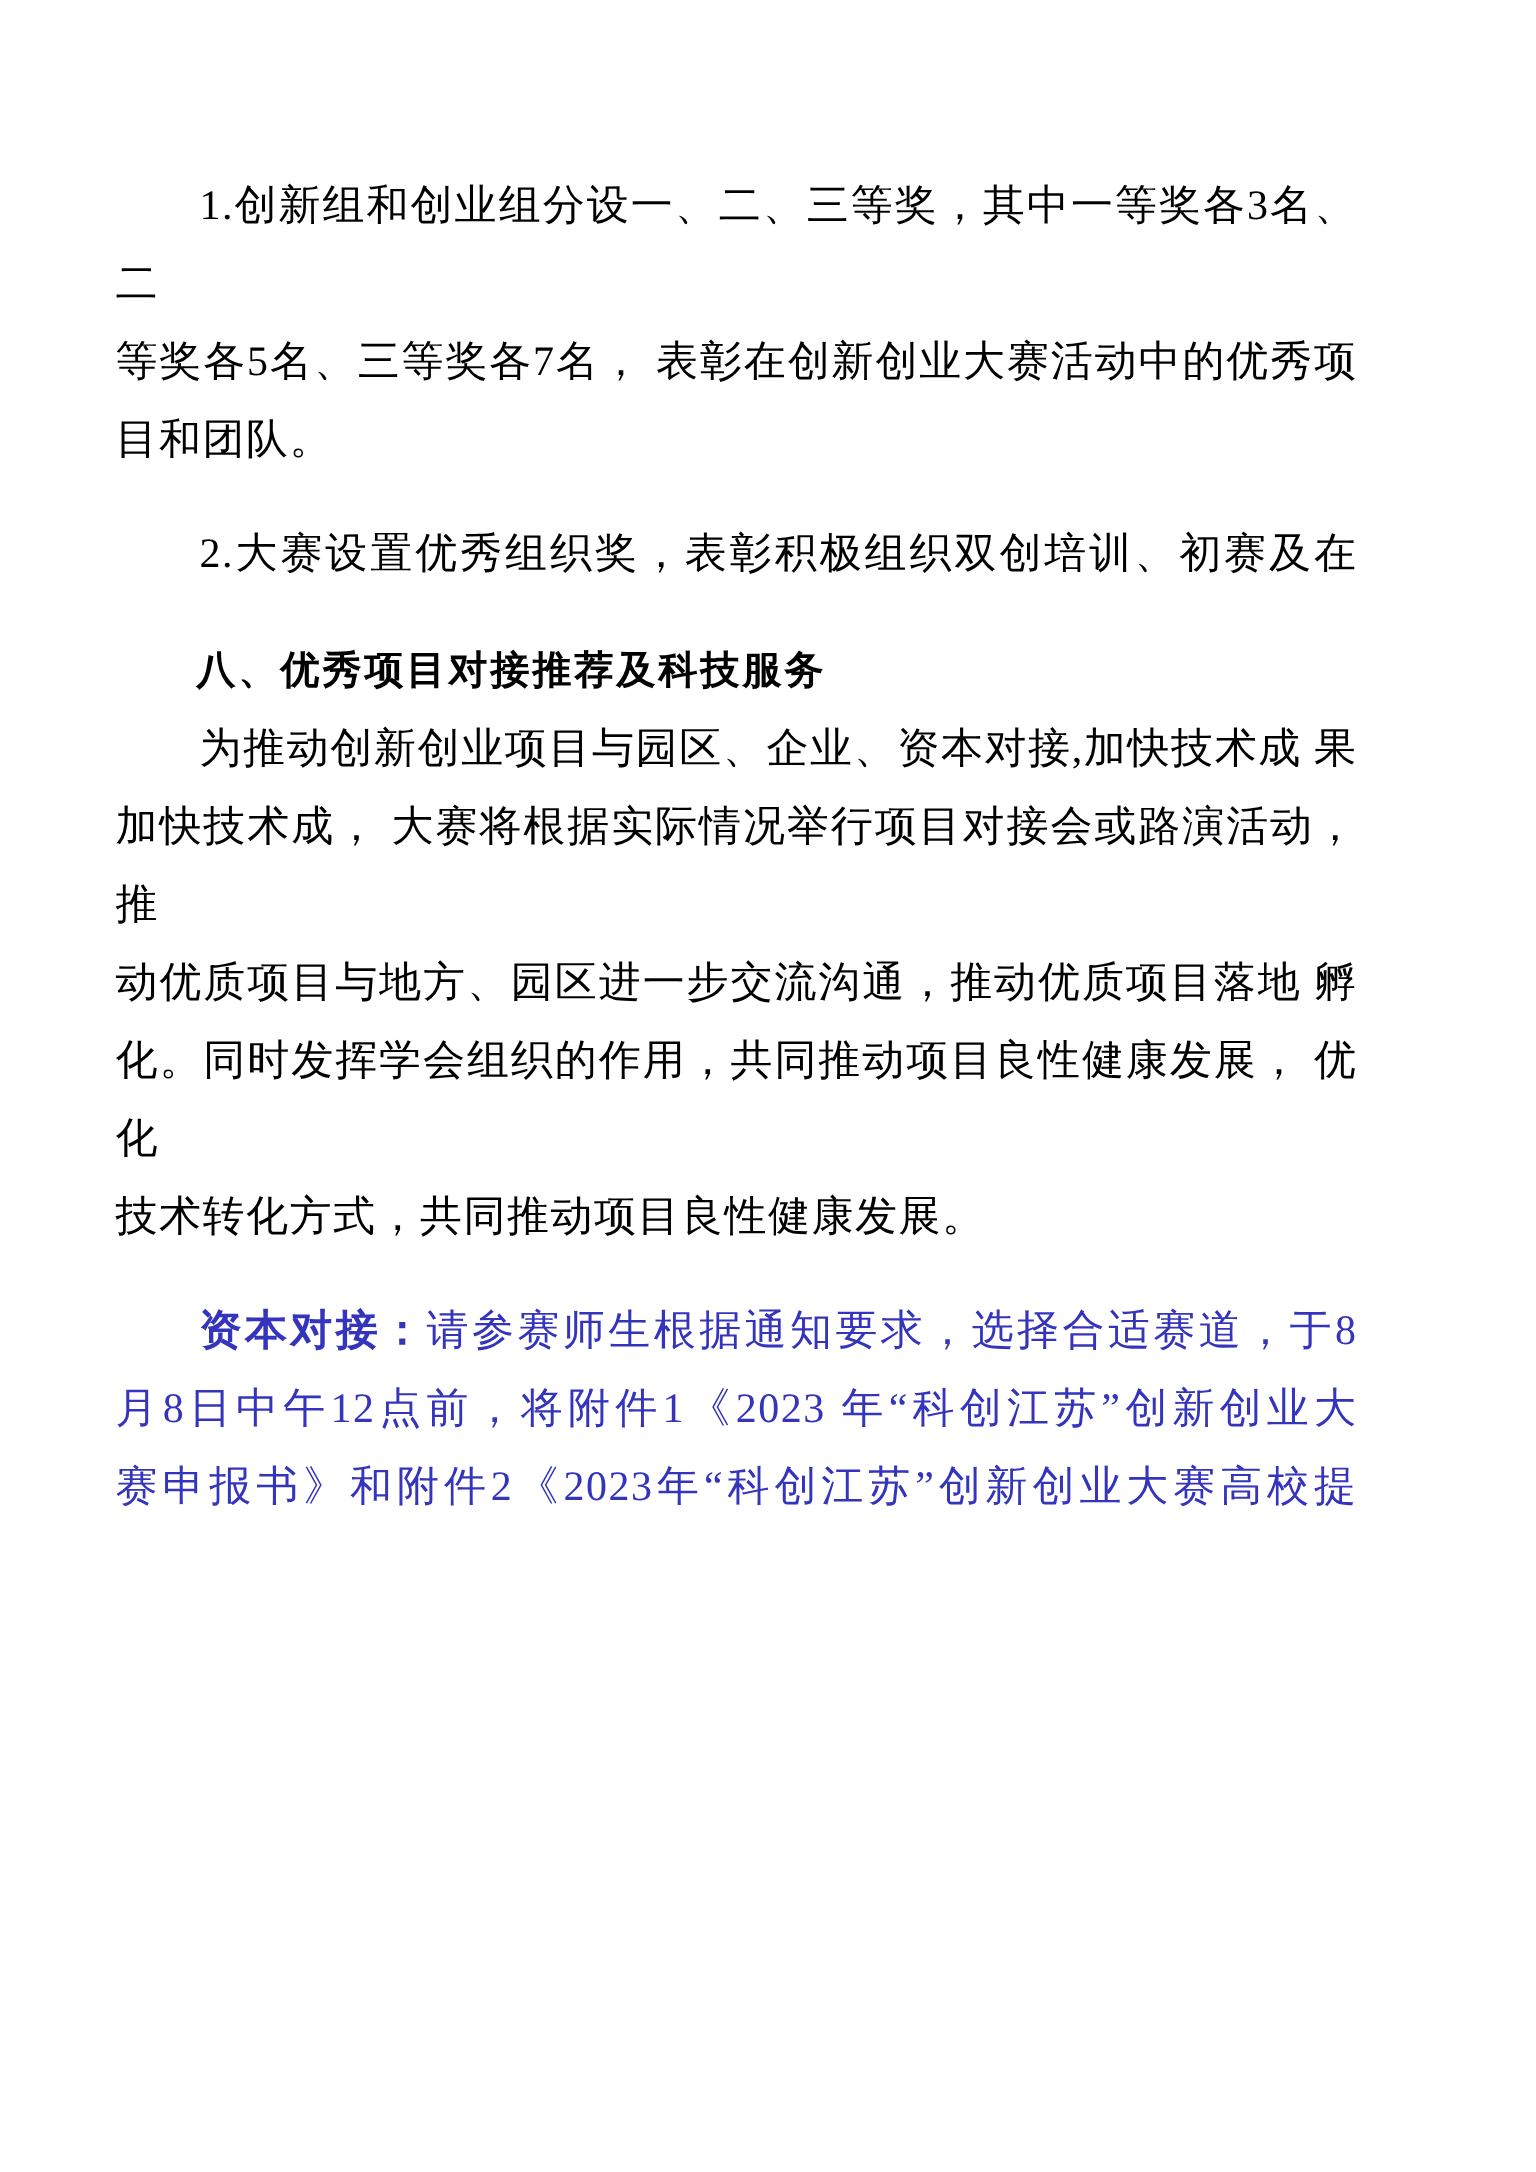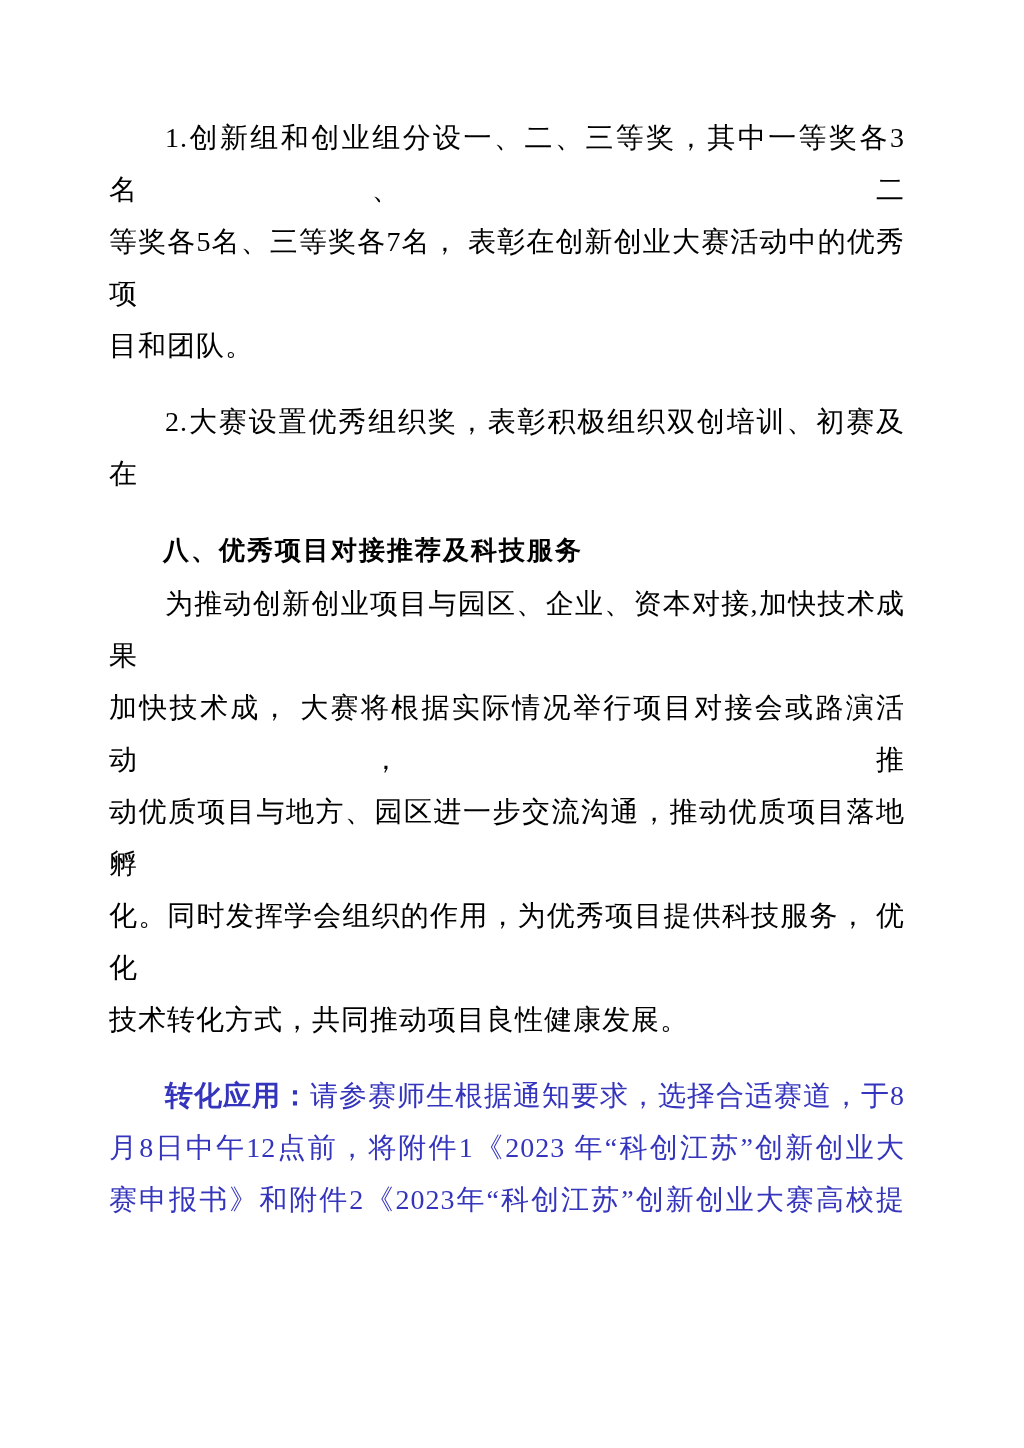--- a/index.html
+++ b/index.html
@@ -11,21 +11,21 @@
     width: 1024px;
     height: 1448px;
     font-family: "Liberation Serif", "DejaVu Serif", serif;
     color: #000000;
     overflow: hidden;
   }
   .doc {
     box-sizing: border-box;
     width: 1024px;
     height: 1448px;
-    padding: 112px 119px 0 109px;
+    padding: 112px 119px 0 77px;
   }
   .para { margin: 0 0 24px 0; }
   .line {
     font-size: 28px;
     line-height: 52px;
     white-space: pre-wrap;
     letter-spacing: 1px;
   }
   
   .j {
@@ -59,24 +59,24 @@
   <div class="para">
     <div class="line j indent">2.大赛设置优秀组织奖，表彰积极组织双创培训、初赛及在</div>
   </div>
 
   <div class="heading-line">八、优秀项目对接推荐及科技服务</div>
 
   <div class="para">
     <div class="line j indent">为推动创新创业项目与园区、企业、资本对接,加快技术成 果</div>
     <div class="line j">加快技术成， 大赛将根据实际情况举行项目对接会或路演活动， 推</div>
     <div class="line j">动优质项目与地方、园区进一步交流沟通，推动优质项目落地 孵</div>
-    <div class="line j">化。同时发挥学会组织的作用，为优秀项目提供科技服务， 优化</div>
+    <div class="line j">化。同时发挥学会组织的作用，共同推动项目良性健康发展， 优化</div>
     <div class="line">技术转化方式，共同推动项目良性健康发展。</div>
   </div>
 
   <div class="para blue">
-    <div class="line j indent"><span class="bold">转化应用：</span><span>请参赛师生根据通知要求，选择合适赛道，于8</span></div>
+    <div class="line j indent"><span class="bold">资本对接：</span><span>请参赛师生根据通知要求，选择合适赛道，于8</span></div>
     <div class="line j">月8日中午12点前，将附件1《2023 年“科创江苏”创新创业大</div>
     <div class="line j">赛申报书》和附件2《2023年“科创江苏”创新创业大赛高校提</div>
 
   </div>
 
 </div>
 
 </body></html>

